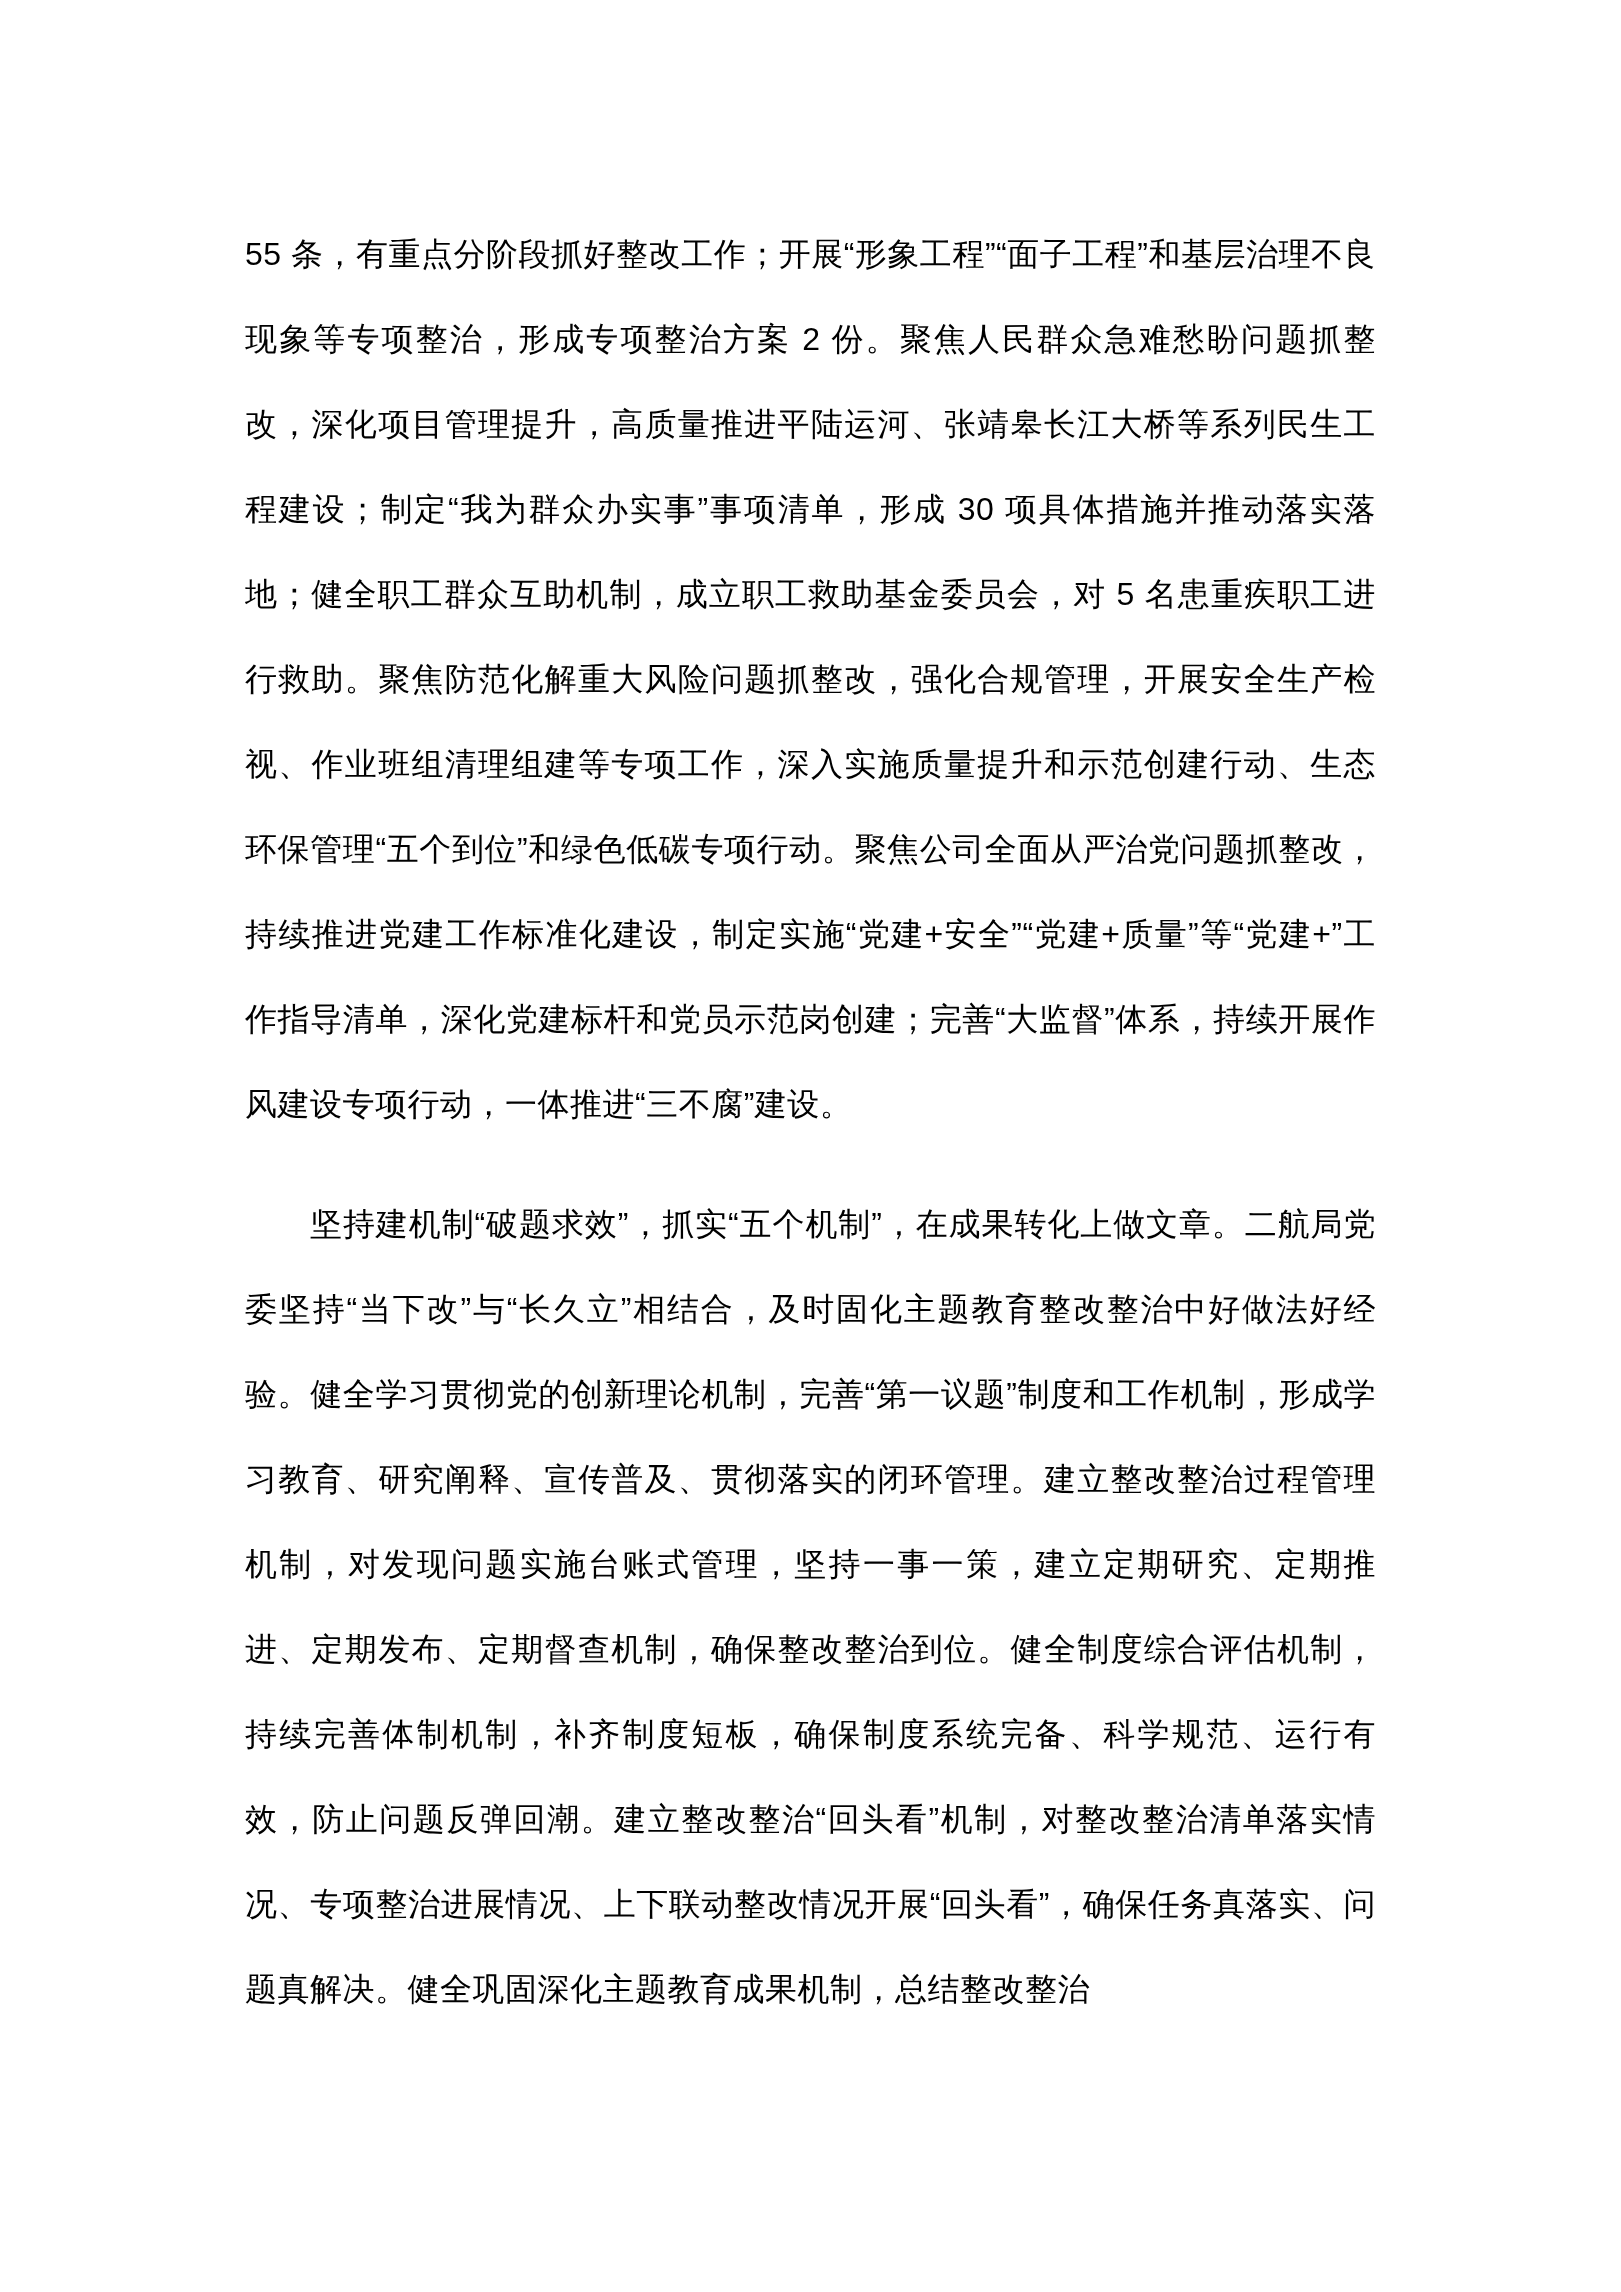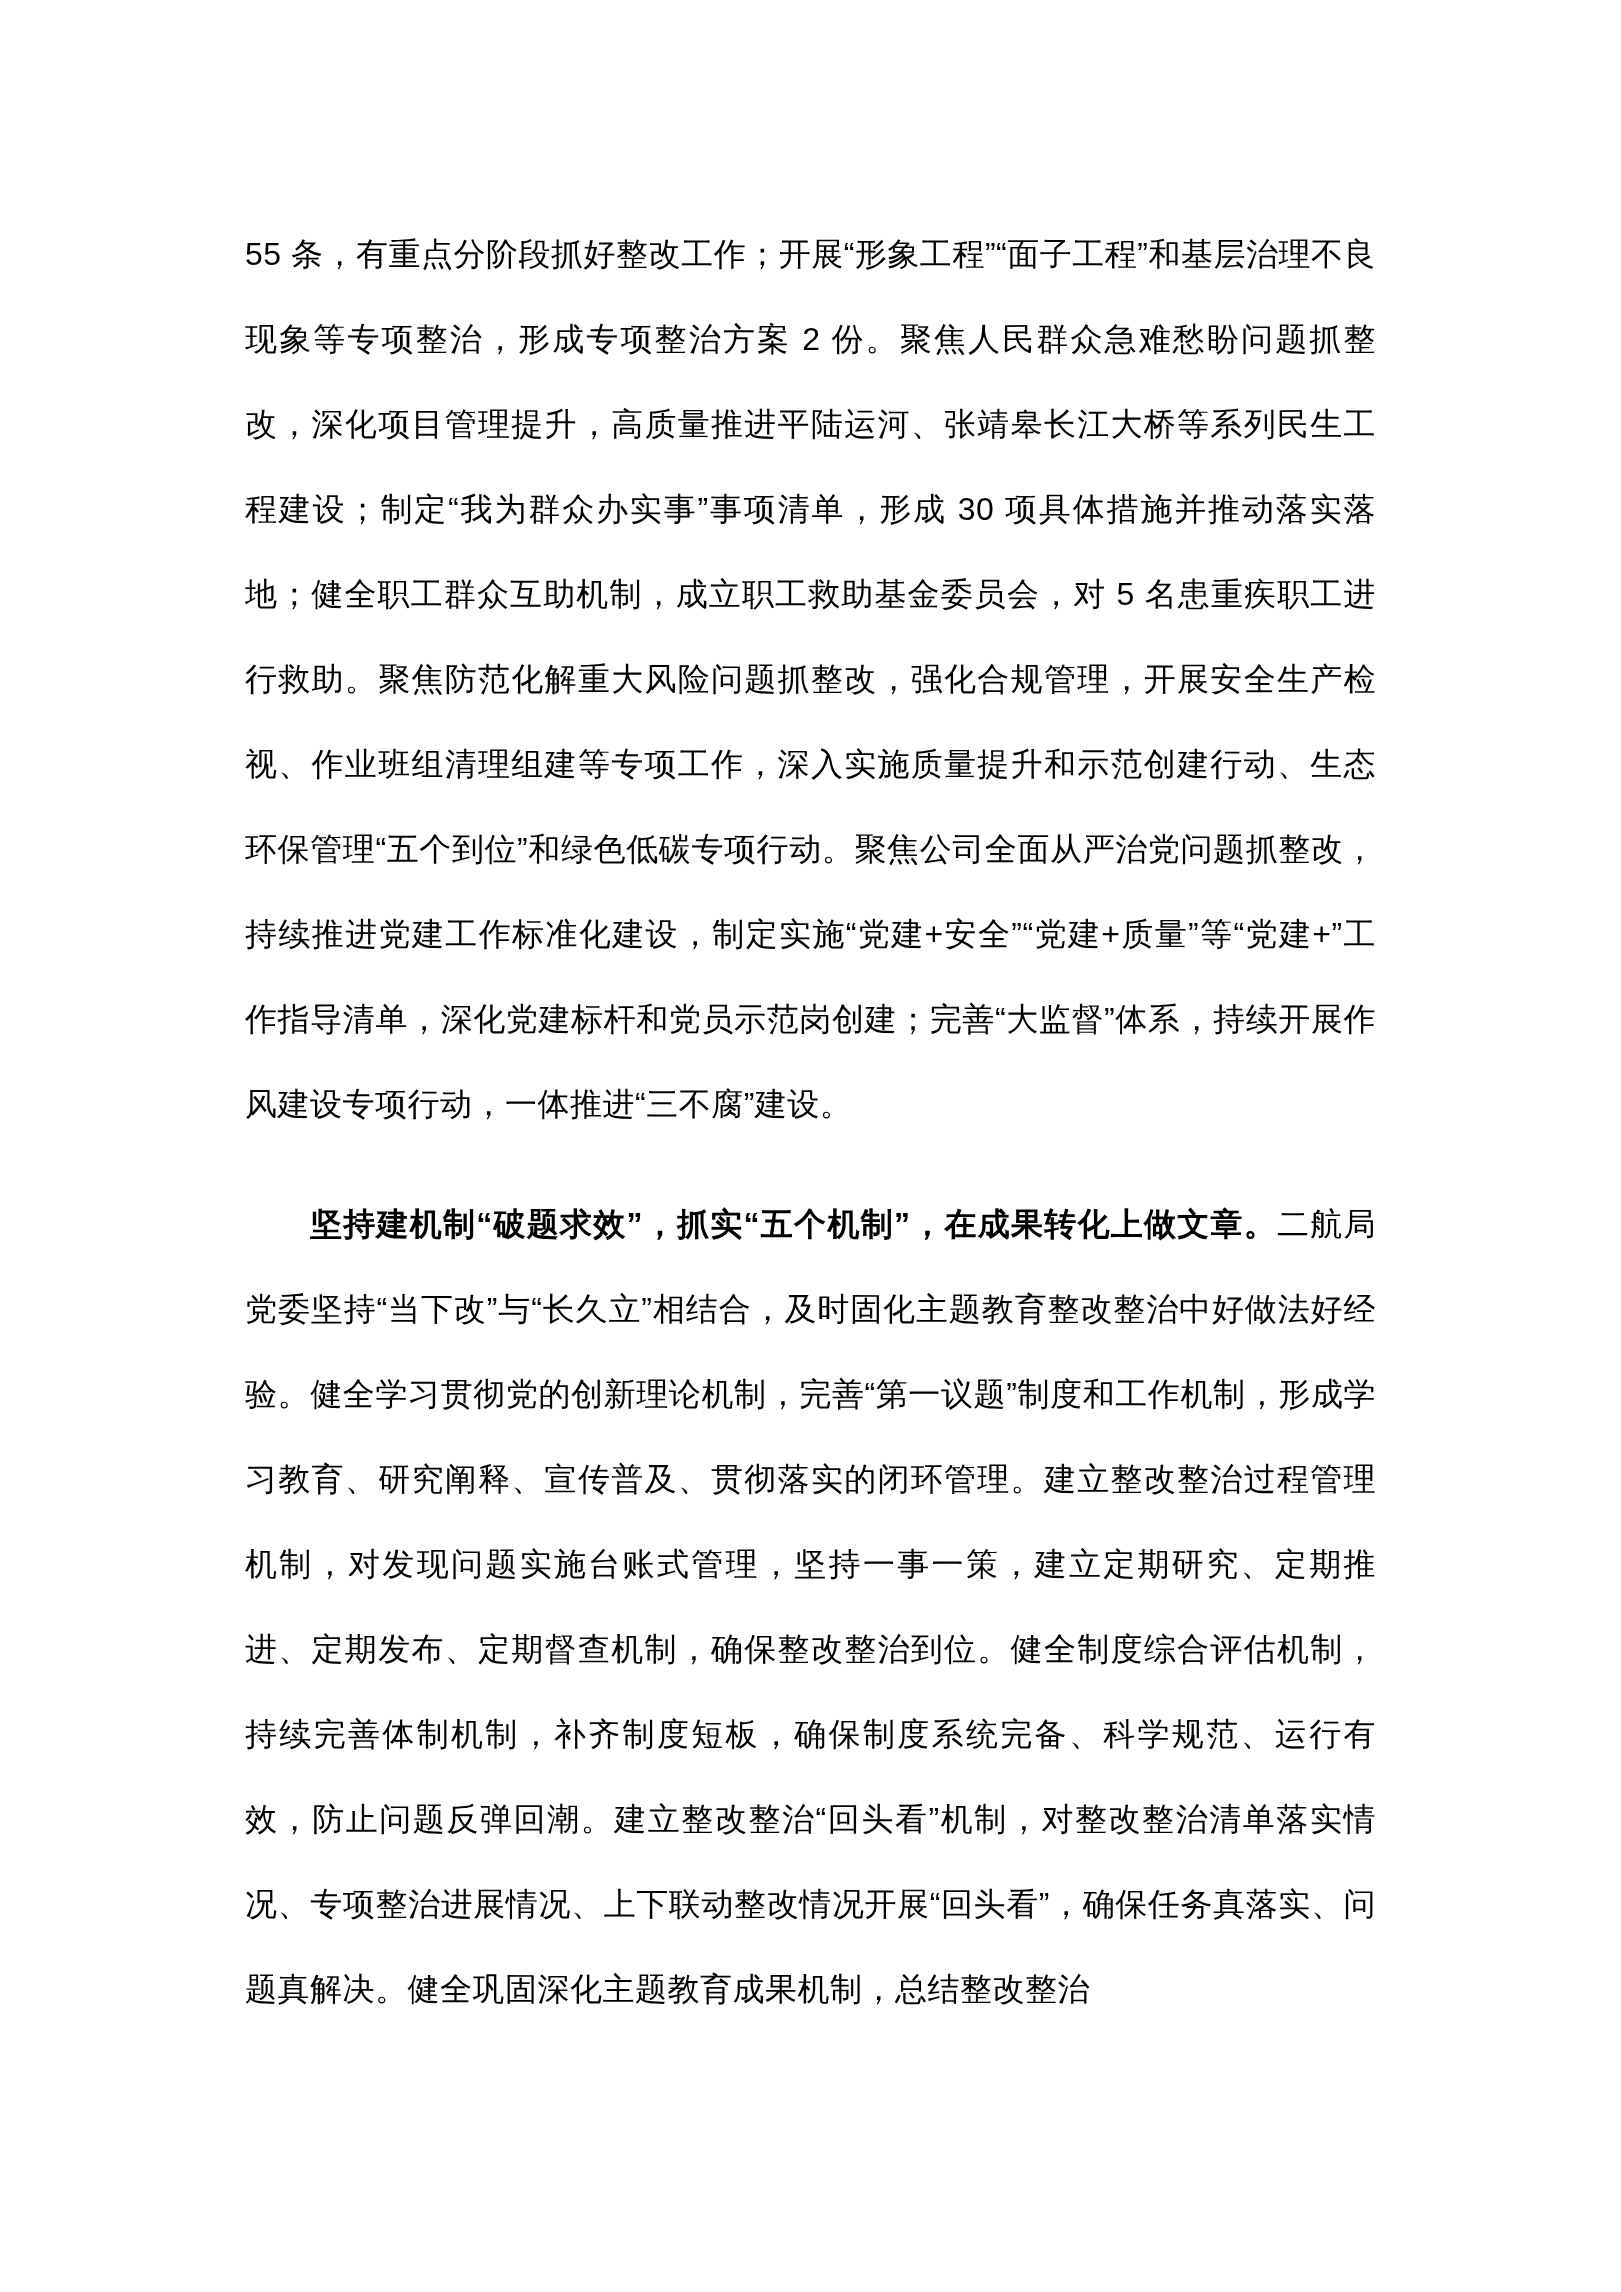--- a/index.html
+++ b/index.html
@@ -29,21 +29,21 @@
   }
   .doc-content p {
     margin: 0;
     padding: 0;
   }
   .para-2 {
     margin-top: 35px !important;
     text-indent: 65px;
   }
   .lead-bold {
-    font-weight: 700;
+    font-weight: 400;
   }
 </style>
 </head>
 <body>
 
 <div class="page">
   <div class="doc-content">
     <p class="para-1"><span>55 条，有重点分阶段抓好整改工作；开展“形象工程”“面子工程”和基层治理不良现象等专项整治，形成专项整治方案 2 份。聚焦人民群众急难愁盼问题抓整改，深化项目管理提升，高质量推进平陆运河、张靖皋长江大桥等系列民生工程建设；制定“我为群众办实事”事项清单，形成 30 项具体措施并推动落实落地；健全职工群众互助机制，成立职工救助基金委员会，对 5 名患重疾职工进行救助。聚焦防范化解重大风险问题抓整改，强化合规管理，开展安全生产检视、作业班组清理组建等专项工作，深入实施质量提升和示范创建行动、生态环保管理“五个到位”和绿色低碳专项行动。聚焦公司全面从严治党问题抓整改，持续推进党建工作标准化建设，制定实施“党建+安全”“党建+质量”等“党建+”工作指导清单，深化党建标杆和党员示范岗创建；完善“大监督”体系，持续开展作风建设专项行动，一体推进“三不腐”建设。</span></p>
     <p class="para-2"><span class="lead-bold">坚持建机制“破题求效”，抓实“五个机制”，在成果转化上做文章。</span><span>二航局党委坚持“当下改”与“长久立”相结合，及时固化主题教育整改整治中好做法好经验。健全学习贯彻党的创新理论机制，完善“第一议题”制度和工作机制，形成学习教育、研究阐释、宣传普及、贯彻落实的闭环管理。建立整改整治过程管理机制，对发现问题实施台账式管理，坚持一事一策，建立定期研究、定期推进、定期发布、定期督查机制，确保整改整治到位。健全制度综合评估机制，持续完善体制机制，补齐制度短板，确保制度系统完备、科学规范、运行有效，防止问题反弹回潮。建立整改整治“回头看”机制，对整改整治清单落实情况、专项整治进展情况、上下联动整改情况开展“回头看”，确保任务真落实、问题真解决。健全巩固深化主题教育成果机制，总结整改整治</span></p>
   </div>

